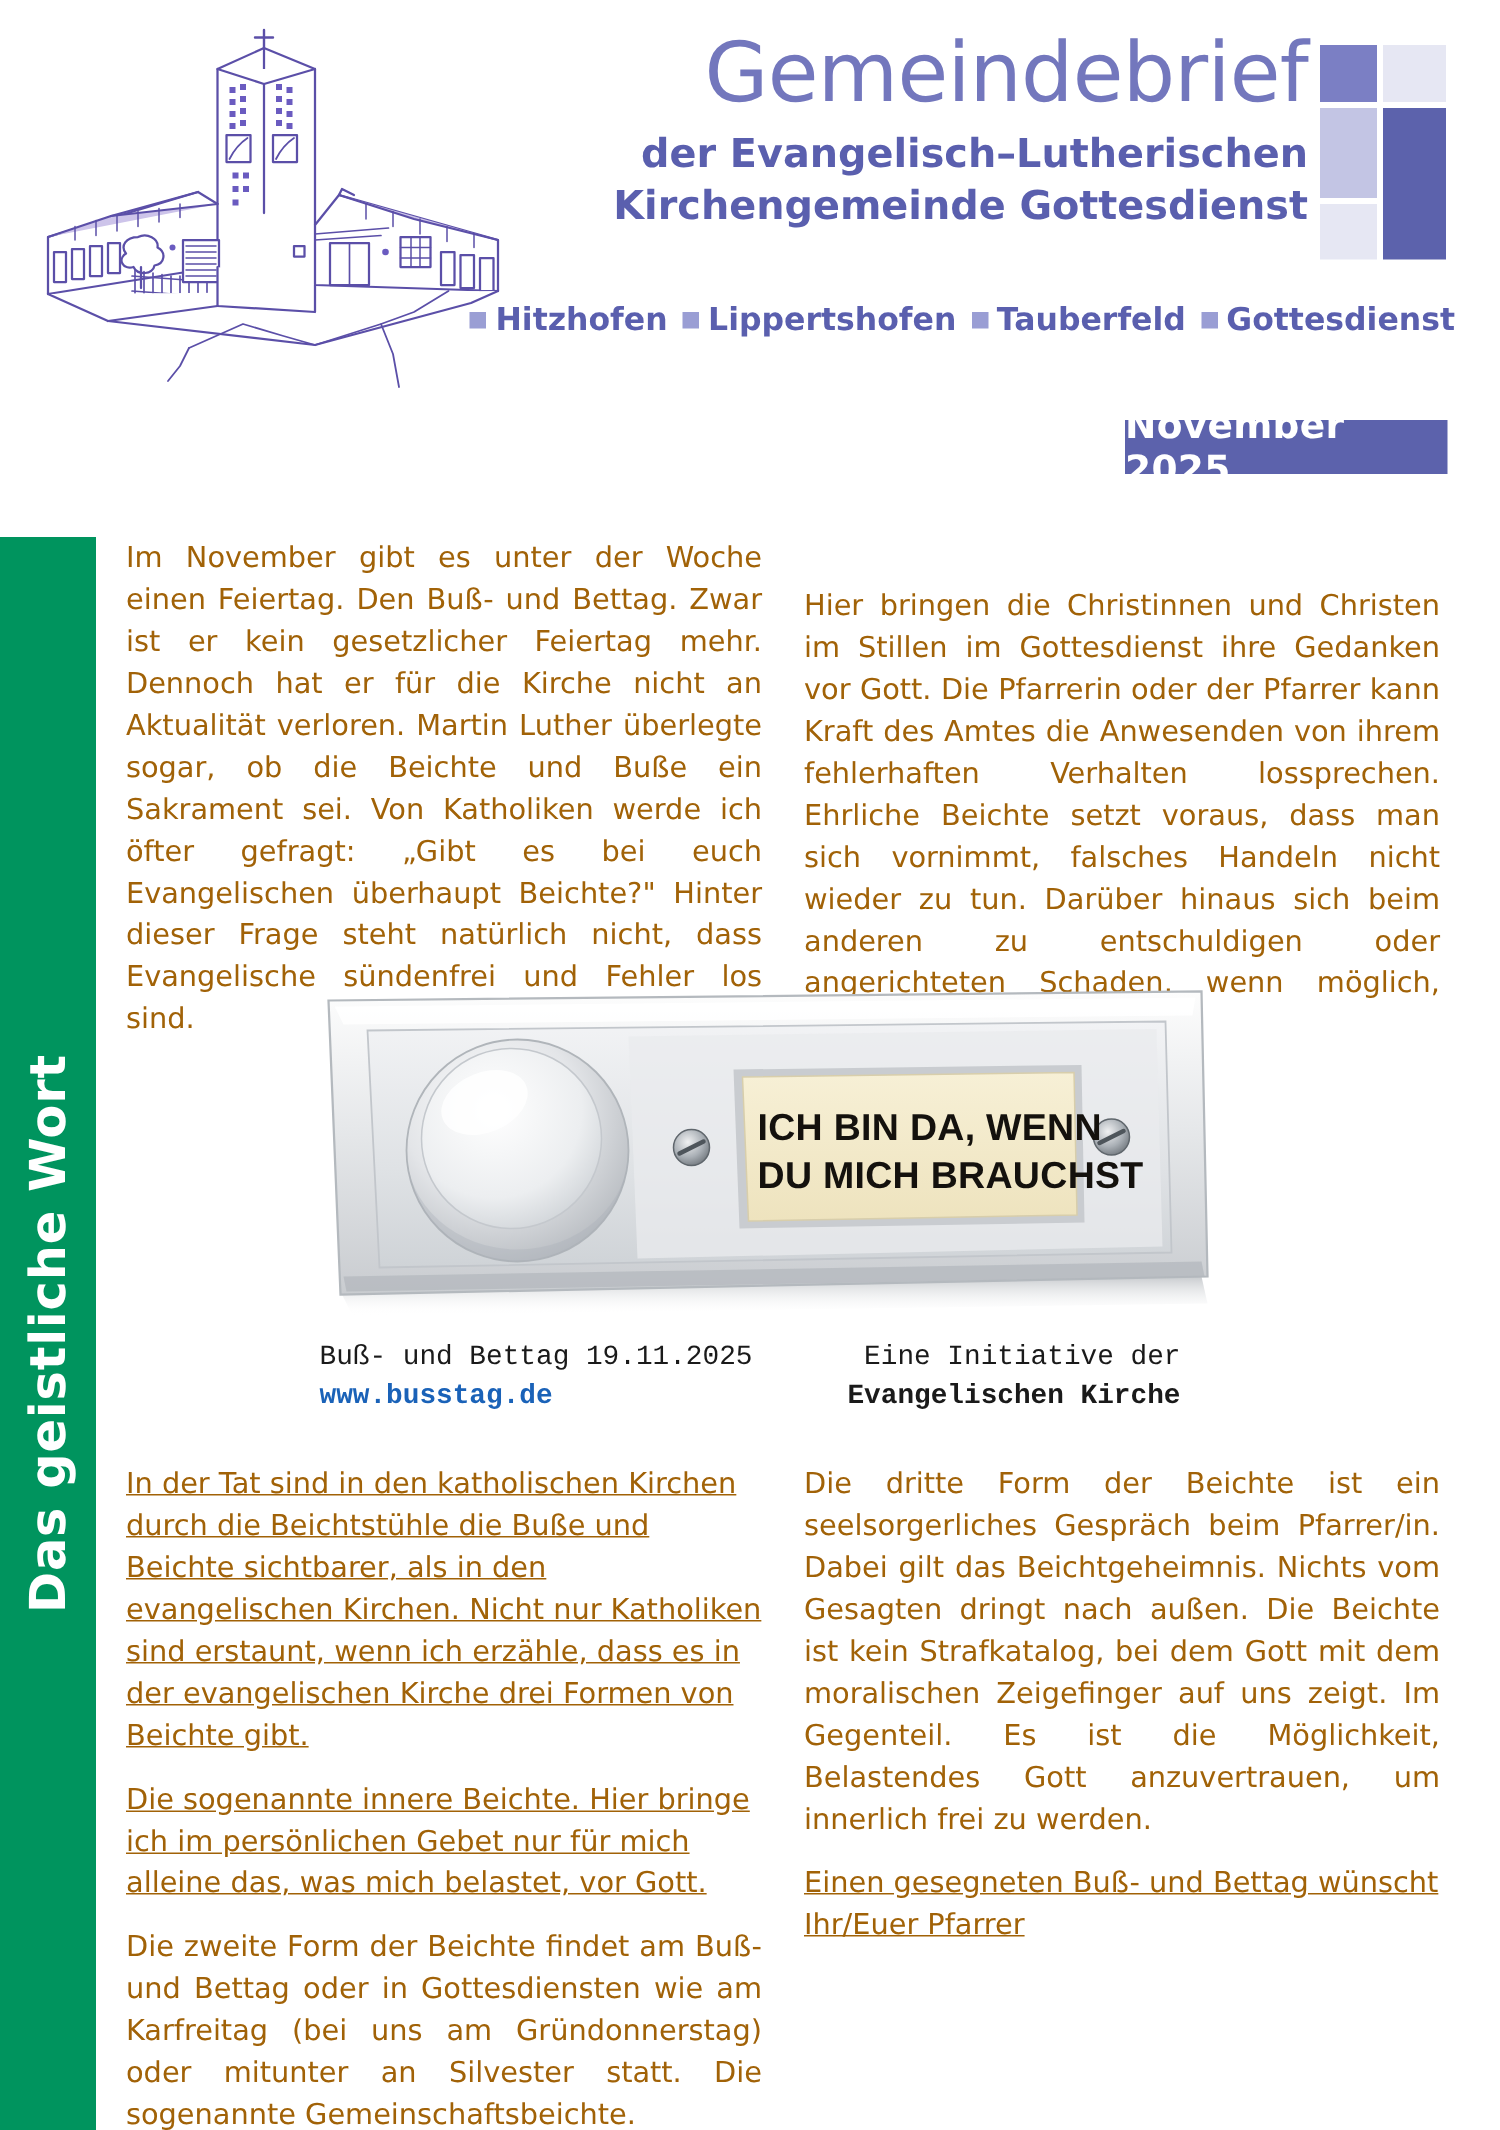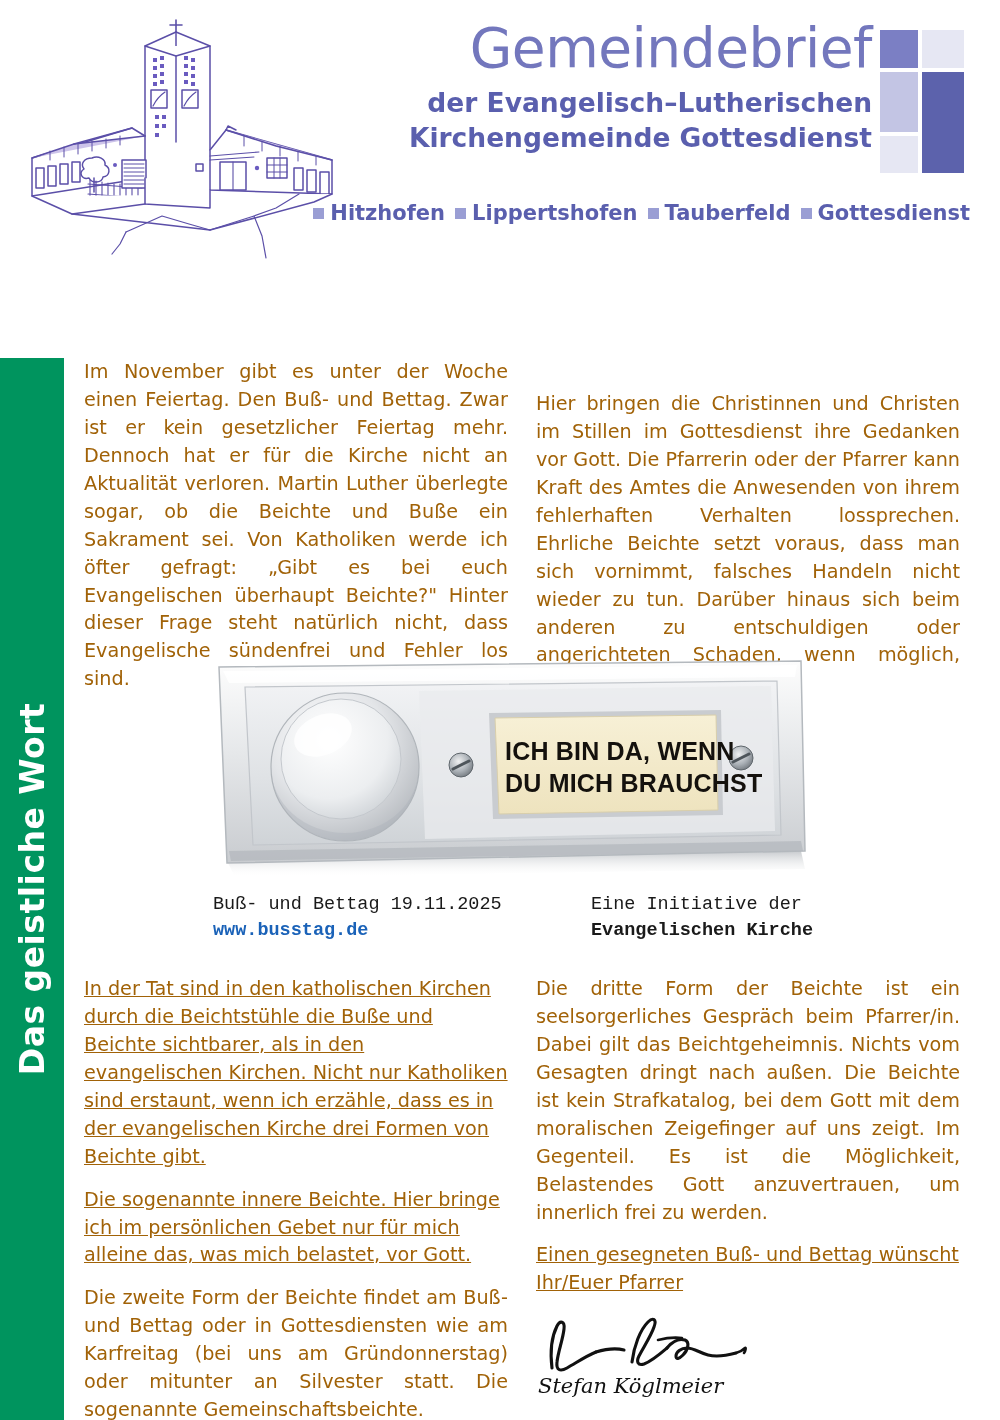--- a/index.html
+++ b/index.html
@@ -180,21 +180,21 @@
 
   .caption {
     position: absolute;
     top: 237px;
     font-family: Liberation Mono, monospace;
     font-size: 18.5px;
     line-height: 1.4;
     color: #1a1a1a;
   }
   #caption-left  { left: 8px;  text-align: left; }
-  #caption-right { right: 2px; text-align: left; }
+  #caption-right { right: 28px; text-align: right; }
   .caption-strong { font-weight: 700; }
   .caption-url { font-weight: 700; color: #1a62b8; }
 
   
   #signature-block {
     margin-top: 6px;
   }
   #signature-mark {
     width: 230px;
     height: 66px;
@@ -322,20 +322,21 @@
     <div class="sq" style="left:42px; top:42px; width:42px; height:101px; background:#5c62ac;"></div>
     <div class="sq" style="left:0; top:106px; width:38px; height:37px; background:#e6e7f3;"></div>
   </div>
 
   <div id="village-list">
     <div class="village-row">
       <span class="bullet-sq"></span><span>Hitzhofen</span><span class="bullet-sq"></span><span>Lippertshofen</span><span class="bullet-sq"></span><span>Tauberfeld</span><span class="bullet-sq"></span><span>Gottesdienst</span>
     </div>
   </div>
 
+  <div id="date-badge">November 2025</div>
 </div>
 
 <div id="section-tab">
   <div id="section-tab-label">Das geistliche Wort</div>
 </div>
 
 <div id="article">
 
   <div class="col" id="col-left">
     <p class="body-p">Im November gibt es unter der Woche einen Feiertag. Den Buß- und Bettag. Zwar ist er kein gesetzlicher Feiertag mehr. Dennoch hat er für die Kirche nicht an Aktualität verloren. Martin Luther überlegte sogar, ob die Beichte und Buße ein Sakrament sei. Von Katholiken werde ich öfter gefragt: „Gibt es bei euch Evangelischen überhaupt Beichte?" Hinter dieser Frage steht natürlich nicht, dass Evangelische sündenfrei und Fehler los sind.</p>
@@ -443,29 +444,14 @@
   <div class="col" style="top:617px;">
     <p class="body-p ragged">In der Tat sind in den katholischen Kirchen durch die Beichtstühle die Buße und Beichte sichtbarer, als in den evangelischen Kirchen. Nicht nur Katholiken sind erstaunt, wenn ich erzähle, dass es in der evangelischen Kirche drei Formen von Beichte gibt.</p>
     <p class="body-p ragged">Die sogenannte innere Beichte. Hier bringe ich im persönlichen Gebet nur für mich alleine das, was mich belastet, vor Gott.</p>
     <p class="body-p">Die zweite Form der Beichte findet am Buß- und Bettag oder in Gottesdiensten wie am Karfreitag (bei uns am Gründonnerstag) oder mitunter an Silvester statt. Die sogenannte Gemeinschaftsbeichte.</p>
   </div>
 
   <div class="col" style="top:617px; left:452px;">
     <p class="body-p">Die dritte Form der Beichte ist ein seelsorgerliches Gespräch beim Pfarrer/in. Dabei gilt das Beichtgeheimnis. Nichts vom Gesagten dringt nach außen. Die Beichte ist kein Strafkatalog, bei dem Gott mit dem moralischen Zeigefinger auf uns zeigt. Im Gegenteil. Es ist die Möglichkeit, Belastendes Gott anzuvertrauen, um innerlich frei zu werden.</p>
     <p class="body-p ragged">Einen gesegneten Buß- und Bettag wünscht Ihr/Euer Pfarrer</p>
 
-    <div id="signature-block">
-      <div id="signature-mark">
-        <svg viewBox="0 0 230 66" xmlns="http://www.w3.org/2000/svg">
-          <g fill="none" stroke="#111111" stroke-linecap="round" stroke-linejoin="round">
-            <path d="M12 56 C10 40 12 24 17 14 C20 8 25 9 24 17 C23 27 18 40 17 50 C16 58 20 60 27 56 C36 51 46 44 56 40" stroke-width="3.1"></path>
-            <path d="M56 40 C66 37 76 36 84 38" stroke-width="3.1"></path>
-            <path d="M92 50 C94 34 100 18 108 10 C113 5 117 7 114 15 C111 24 103 36 99 44 C96 50 98 54 104 52 C112 49 120 42 127 36" stroke-width="3.1"></path>
-            <path d="M118 28 C126 26 134 25 142 26" stroke-width="2.6"></path>
-            <path d="M127 36 C132 30 139 26 145 28 C150 30 148 38 143 43 C139 47 136 48 136 44 C136 40 141 36 147 36 C154 36 160 41 168 43 C176 45 185 44 196 41" stroke-width="3.1"></path>
-            <path d="M196 41 C200 40 203 38 205 36 C206 35 206 38 204 41" stroke-width="2.6"></path>
-          </g>
-        </svg>
-      </div>
-      <div id="signature-name">Stefan Köglmeier</div>
-    </div>
   </div>
 </div>
 
 </body></html>

